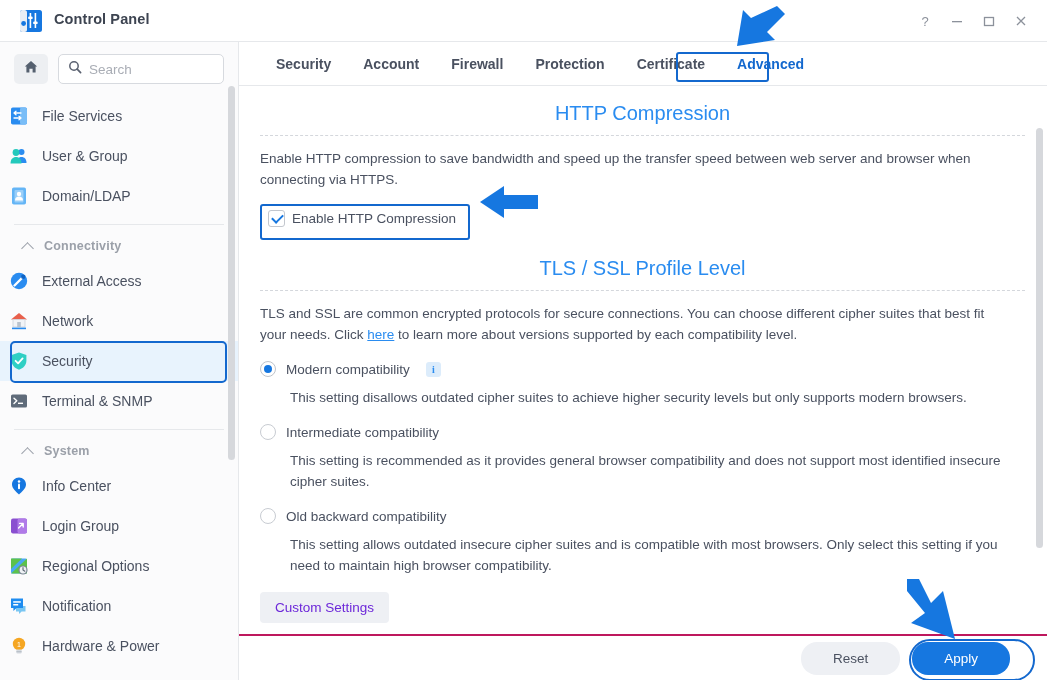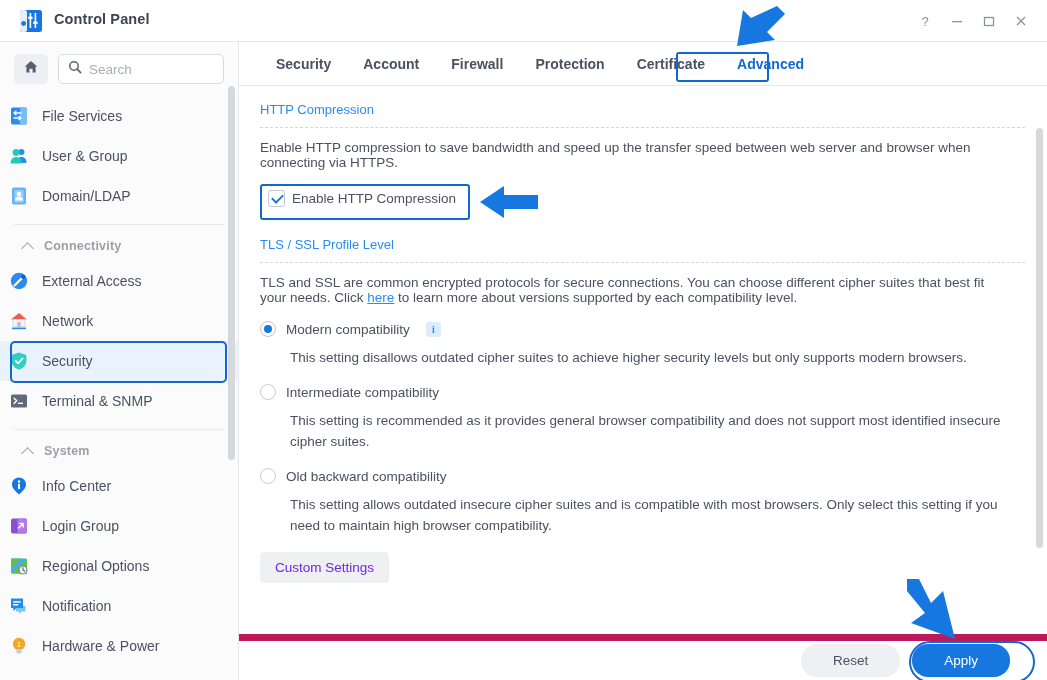--- a/index.html
+++ b/index.html
@@ -127,27 +127,27 @@
   }
 
   .panel {
     position: absolute; left: 0; top: 44px; width: 808px; height: 594px;
     overflow: hidden;
   }
   .inner {
     position: absolute; left: 21px; top: 0; width: 765px;
   }
   .sec-title {
-    font-size: 13px; color: #2a8cf0; padding-top: 16px; padding-bottom: 10px;
+    font-size: 20px; color: #2a8cf0; padding-top: 16px; padding-bottom: 10px; text-align: center;
   }
   .sec-rule {
     border-top: 1px dashed #d4d7dc; height: 0; margin-bottom: 12px;
   }
   .para {
-    font-size: 13.5px; color: #4a5160; line-height: 15px;
+    font-size: 13.5px; color: #4a5160; line-height: 21px;
     max-width: 750px;
   }
   .para a.link {
     color: #2a8cf0; text-decoration: underline;
   }
 
   .check-row {
     display: flex; align-items: center; gap: 7px;
     margin-top: 14px; position: relative; width: 210px; padding: 6px 0 6px 8px;
   }
@@ -197,21 +197,21 @@
   }
 
   .panel-scroll {
     position: absolute; right: 4px; top: 42px; width: 7px; height: 420px;
     background: #d6d8dc; border-radius: 4px;
   }
 
   
   .footer {
     position: absolute; left: 239px; bottom: 0; width: 808px; height: 46px;
-    background: #ffffff; border-top: 7px solid #be185d;
+    background: #ffffff; border-top: 2px solid #be185d;
     display: flex; align-items: center; justify-content: flex-end;
     padding-right: 37px; gap: 12px;
   }
   .btn {
     font-size: 13.5px; border: none; border-radius: 16px;
     padding: 9px 32px; font-family: "Liberation Sans", sans-serif;
   }
   .btn-reset { background: #eef0f4; color: #4a5160; }
   .btn-apply { background: #1677e0; color: #ffffff; position: relative; }
   .apply-wrap { position: relative; }

